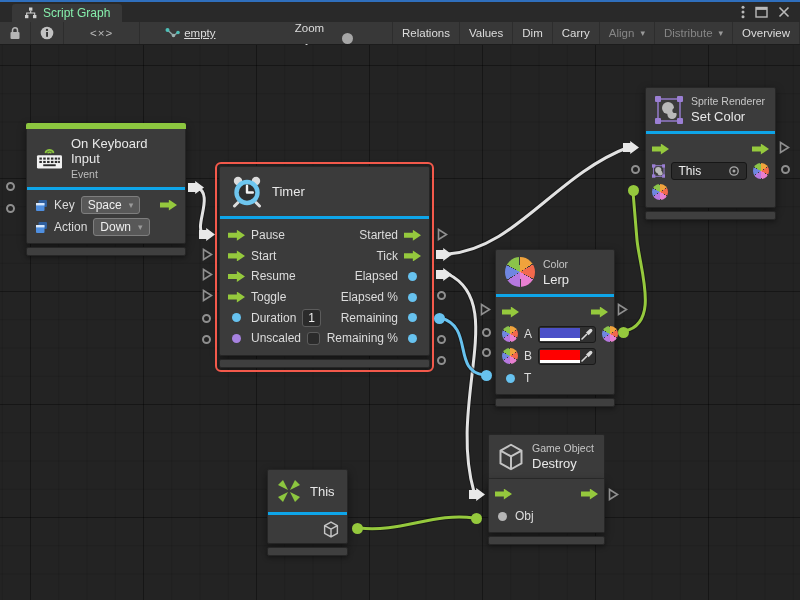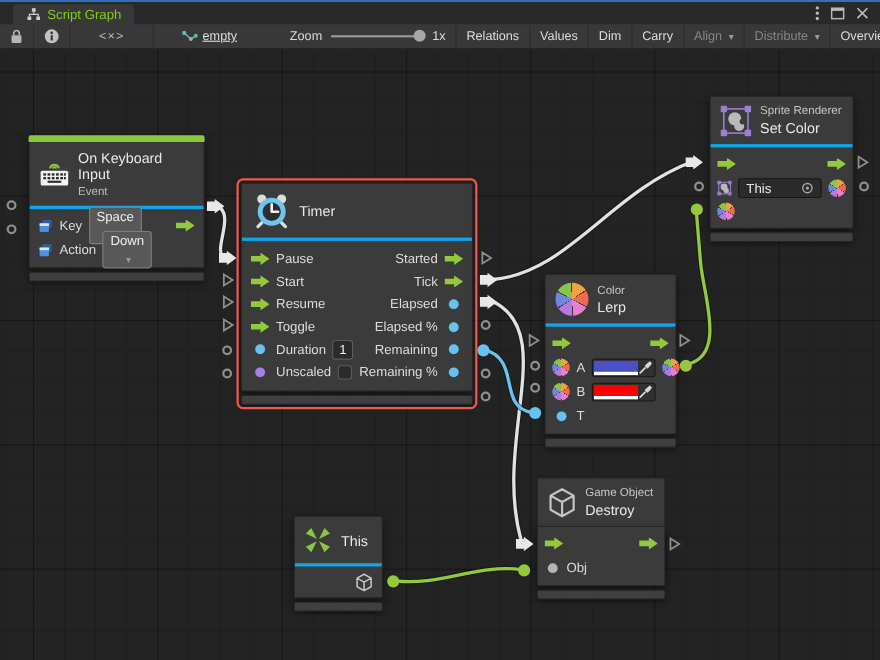--- a/index.html
+++ b/index.html
@@ -3,21 +3,21 @@
 <meta charset="utf-8">
 <style>
   *{box-sizing:border-box;margin:0;padding:0;}
   html,body{width:800px;height:600px;overflow:hidden;background:#222;
     font-family:"Liberation Sans","DejaVu Sans",sans-serif;}
   .app{position:relative;width:800px;height:600px;background:#282828;}
   .top-accent{height:2px;background:#2f6fbd;}
   
   .tabbar{height:20px;background:#292929;display:flex;align-items:flex-end;}
   .tab{margin-left:12px;height:18px;padding:0 12px;background:#383838;display:flex;
-    align-items:center;gap:6px;font-size:12px;color:#84cc16;border-radius:3px 3px 0 0;}
+    align-items:center;gap:6px;font-size:12px;color:#86efac;border-radius:3px 3px 0 0;}
   .win-controls{margin-left:auto;display:flex;align-items:center;gap:10px;padding-right:10px;height:100%;}
   .win-controls svg{display:block;}
   
   .toolbar{height:23px;background:#383838;border-bottom:1px solid #1c1c1c;
     display:flex;align-items:stretch;font-size:11.5px;color:#ddd;}
   .tb-btn{display:flex;align-items:center;gap:4px;padding:0 9px;border-right:1px solid #2d2d2d;cursor:default;}
   .tb-plain{border-right:none;}
   .tb-disabled{color:#868686;}
   .zoom-track{width:84px;height:2px;background:#9a9a9a;position:relative;margin:0 4px;}
   .zoom-handle{position:absolute;right:-2px;top:-5px;width:11px;height:11px;border-radius:50%;background:#a6a6a6;}
@@ -51,21 +51,21 @@
   .row{display:flex;align-items:center;gap:6px;height:22px;font-size:12px;color:#dcdcdc;}
   .lead{width:17px;display:flex;justify-content:center;}
   .accent{height:6px;background:#8cc63f;border-radius:2px 2px 0 0;margin:-1px -1px 0;}
   .garrow{width:17px;height:11px;background:#95c93d;
     clip-path:polygon(0 27%,52% 27%,52% 0,100% 50%,52% 100%,52% 73%,0 73%);}
   .dot{width:9px;height:9px;border-radius:50%;}
   .d-blue{background:#67c2ef;}
   .d-purple{background:#a782e0;}
   .d-gray{background:#b5b5b5;}
   .dd{background:#585858;border:1px solid #7e7e7e;border-radius:3px;padding:1px 6px;font-size:12px;
-    color:#efefef;display:flex;align-items:center;gap:5px;flex-direction:column;}
+    color:#efefef;display:flex;align-items:center;gap:5px;}
   .nfield{background:#2b2b2b;border:1px solid #5c5c5c;border-radius:3px;color:#eee;font-size:12px;
     padding:0 5px;line-height:16px;}
   .chk{width:13px;height:13px;background:#2b2b2b;border:1px solid #5c5c5c;border-radius:3px;}
   .objfield{background:#2b2b2b;border:1px solid #161616;border-radius:3px;display:flex;align-items:center;
     justify-content:space-between;gap:4px;padding:1px 6px;color:#eee;font-size:12px;width:78px;}
   .swgroup{display:flex;align-items:center;background:#303030;border:1px solid #1a1a1a;border-radius:3px;padding:1px;}
   .swatch{width:40px;height:13px;position:relative;}
   .swatch::after{content:"";position:absolute;left:0;right:0;bottom:0;height:3px;background:#fff;}
   .wheel{width:16px;height:16px;border-radius:50%;flex:0 0 auto;background:
     conic-gradient(#f0a33c 0 56deg,#3b3b3b 56deg 60deg,#f3694c 60deg 116deg,#3b3b3b 116deg 120deg,
@@ -140,21 +140,21 @@
     </div>
     <div class="tb-btn tb-plain" style="margin-left:16px;text-decoration:underline;">
       <svg width="15" height="13" viewBox="0 0 15 13">
         <path d="M2.5,3 L8.5,8.5 L13,5.5" stroke="#8ea5a5" fill="none" stroke-width="1.4"></path>
         <circle cx="2.5" cy="3" r="2" fill="#4ec0b8"></circle>
           <circle cx="13" cy="5.5" r="1.8" fill="#4ec0b8"></circle>
           <circle cx="8.5" cy="8.5" r="1.8" fill="#9ab0b0"></circle>
       </svg>
       <span>empty</span>
     </div>
-    <div class="tb-btn tb-plain" style="margin-left:30px;">
+    <div class="tb-btn tb-plain" style="margin-left:30px;flex-direction:column;">
       <span>Zoom</span>
       <div class="zoom-track">
         <div class="zoom-handle"></div>
       </div>
       <span>1x</span>
     </div>
     <div style="flex:1;"></div>
     <div class="tb-btn" style="border-left:1px solid #2d2d2d;">
       <span>Relations</span>
     </div>

